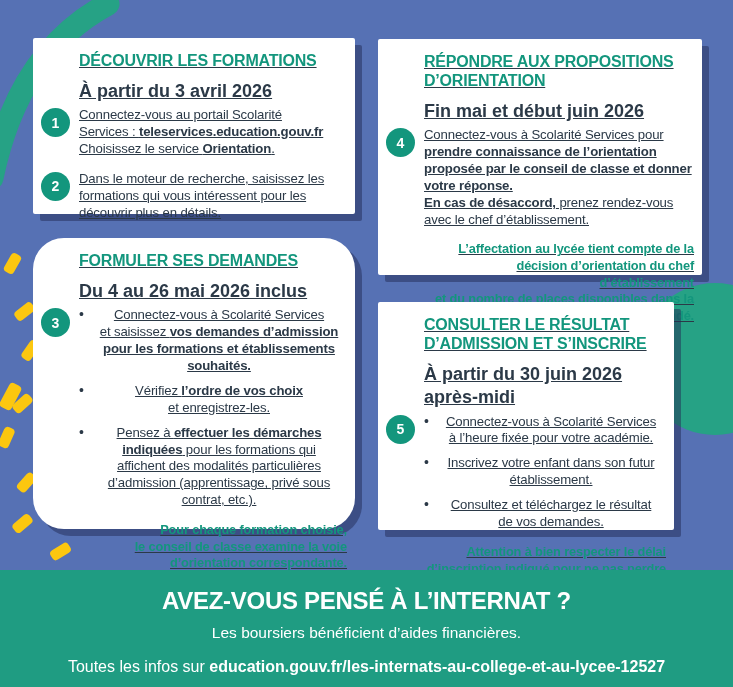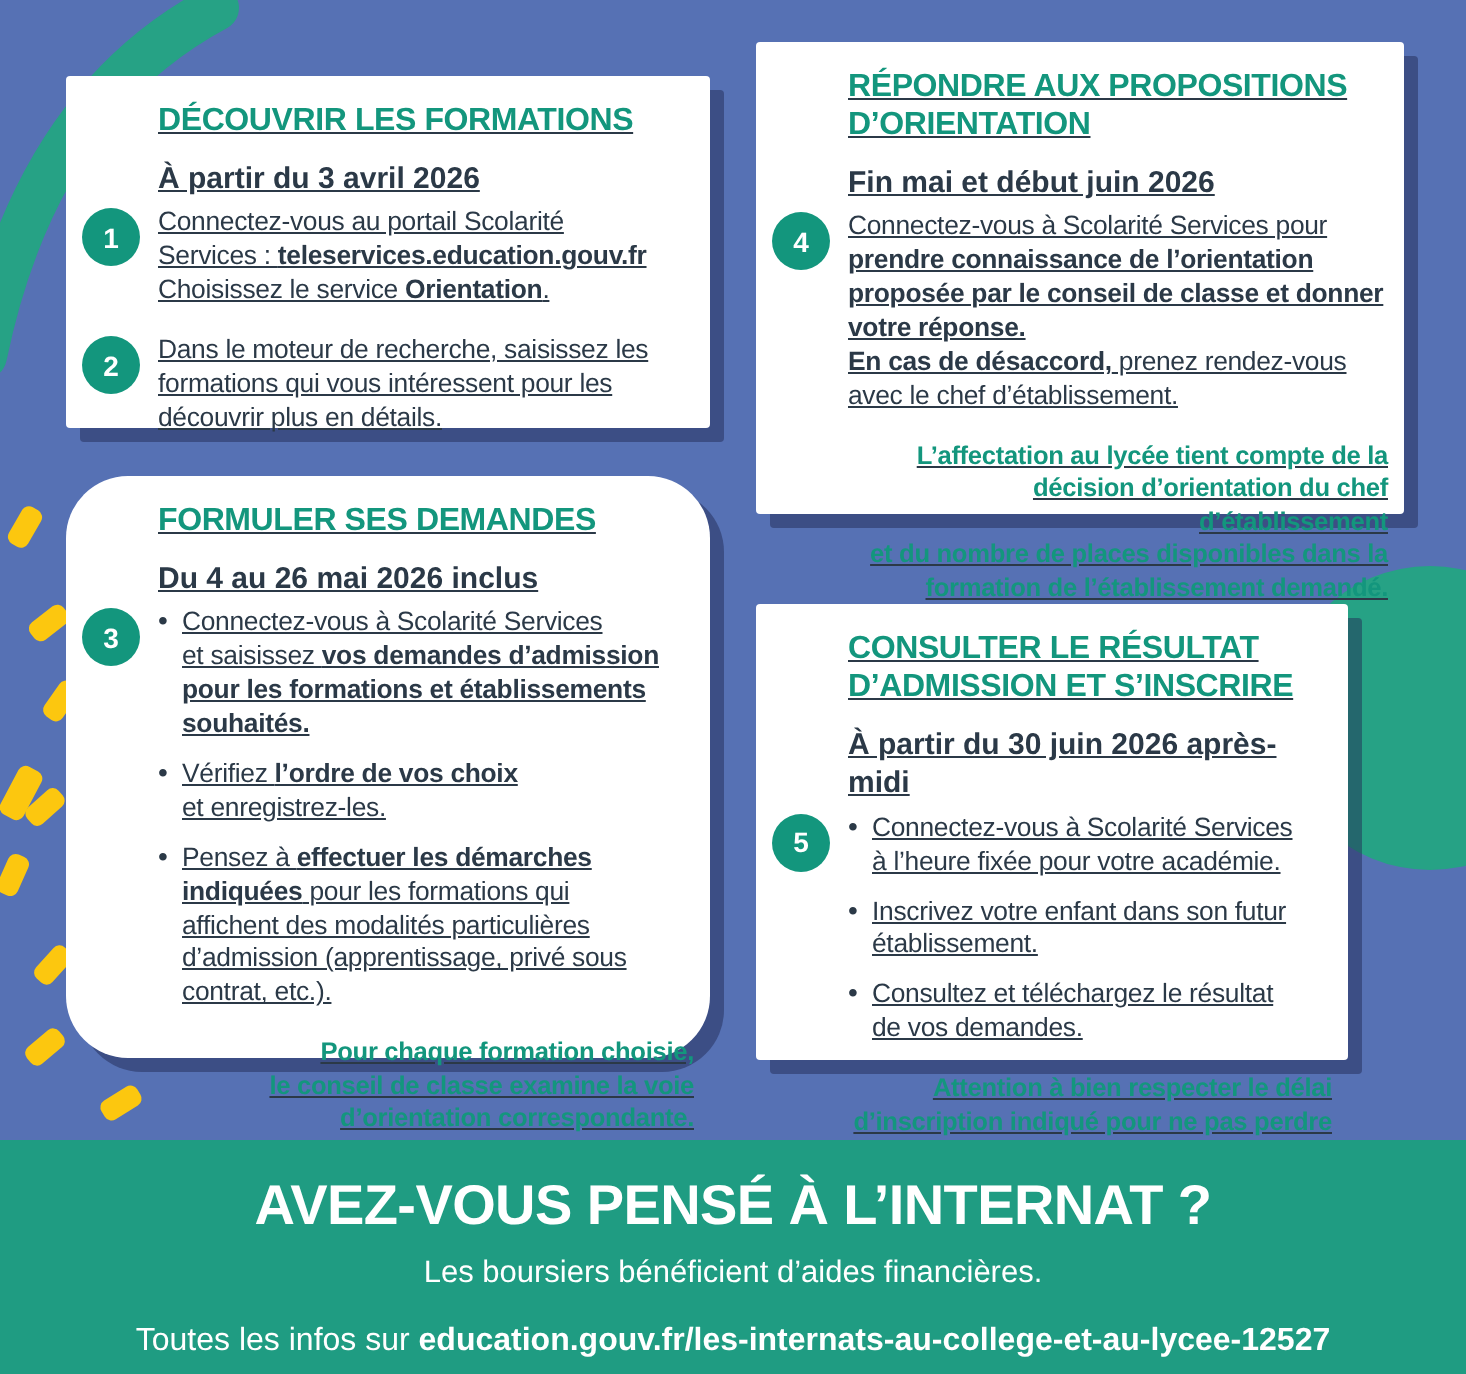--- a/index.html
+++ b/index.html
@@ -12,43 +12,43 @@
   .blob{position:absolute;left:639px;top:283px;width:152px;height:152px;border-radius:50%;
         background:var(--decoration-green,#26a285);z-index:1;}
   .dash{position:absolute;width:21px;height:11px;border-radius:4px;background:var(--dash-yellow,#fcc70f);z-index:1;}
 
   
   .card{position:absolute;box-sizing:border-box;background:var(--card-bg,#ffffff);border-radius:2px;
         box-shadow:7px 7px 0 0 rgba(34,44,86,0.5);padding:14px 8px 12px 46px;z-index:2;
         color:var(--text-dark,#2b3947);text-decoration:underline;}
   .card1{left:33px;top:38px;width:322px;height:176px;}
   .card2{left:33px;top:238px;width:322px;height:291px;border-radius:31px;}
-  .card3{left:378px;top:21px;width:324px;height:236px;}
+  .card3{left:378px;top:39px;width:324px;height:236px;}
   .card4{left:378px;top:302px;width:296px;height:228px;}
 
   .card-title{margin:0 0 9px 0;font-size:16px;font-weight:bold;letter-spacing:-0.2px;
               color:var(--accent-teal,#13967d);white-space:pre-line;line-height:1.18;}
-  .date{margin:0 0 4px 0;font-size:15px;font-weight:bold;line-height:1.3;}
+  .date{margin:0 0 4px 0;font-size:18px;font-weight:bold;line-height:1.3;}
   .step{position:relative;}
   .step + .step{margin-top:13px;}
   .badge{position:absolute;left:-38px;top:1px;width:29px;height:29px;border-radius:50%;
          background:var(--badge-green,#13967d);color:#fff;font-size:14px;font-weight:bold;
          display:flex;align-items:center;justify-content:center;}
   .steptext{font-size:13.2px;line-height:1.28;letter-spacing:-0.15px;white-space:pre-line;}
   .steptext strong,.bullets strong{font-weight:bold;}
-  .bullets{margin:0;padding:0;list-style:none;font-size:13.2px;line-height:1.28;letter-spacing:-0.15px;}
+  .bullets{margin:0;padding:0;list-style:none;font-size:13.2px;line-height:1.28;letter-spacing:-0.15px;text-align:center;}
   .bullets li{position:relative;padding-left:12px;margin-bottom:8px;white-space:pre-line;}
   .bullets li::before{content:"\2022";position:absolute;left:0;top:-1px;font-size:14px;}
   .note{margin:13px 0 0 0;font-size:12.8px;font-weight:bold;line-height:1.3;letter-spacing:-0.15px;
         color:var(--accent-teal,#13967d);white-space:pre-line;text-align:right;}
 
   
   .footer{position:absolute;left:0;bottom:0;width:733px;height:117px;background:var(--footer-green,#1f9c82);
           z-index:3;color:#fff;text-align:center;box-sizing:border-box;padding-top:17px;}
-  .footer-title{margin:0 0 9px 0;font-size:28px;font-weight:bold;letter-spacing:-0.3px;}
+  .footer-title{margin:0 0 9px 0;font-size:24px;font-weight:bold;letter-spacing:-0.3px;}
   .footer-sub{margin:0 0 7px 0;font-size:15.5px;}
   .footer-info{margin:16px;font-size:16px;}
   .footer-info strong{font-weight:bold;}
 </style>
 </head>
 <body>
 
 <div class="poster">
 
   <svg class="curve-svg" width="200" height="200" viewBox="0 0 200 200">

